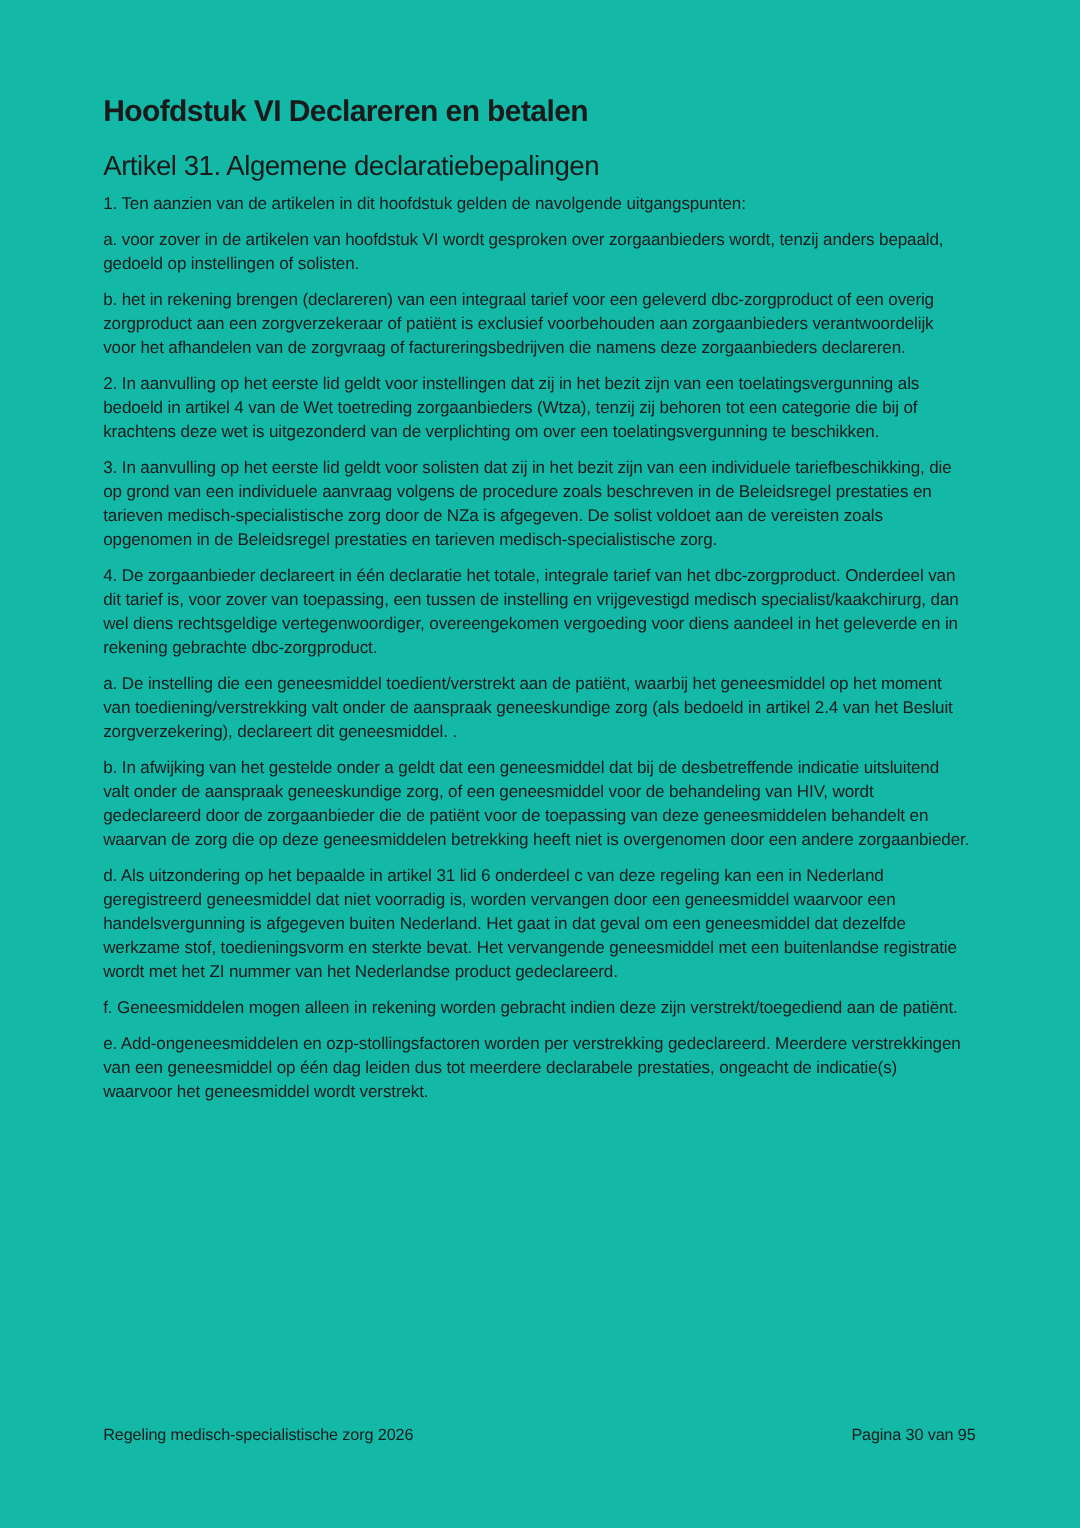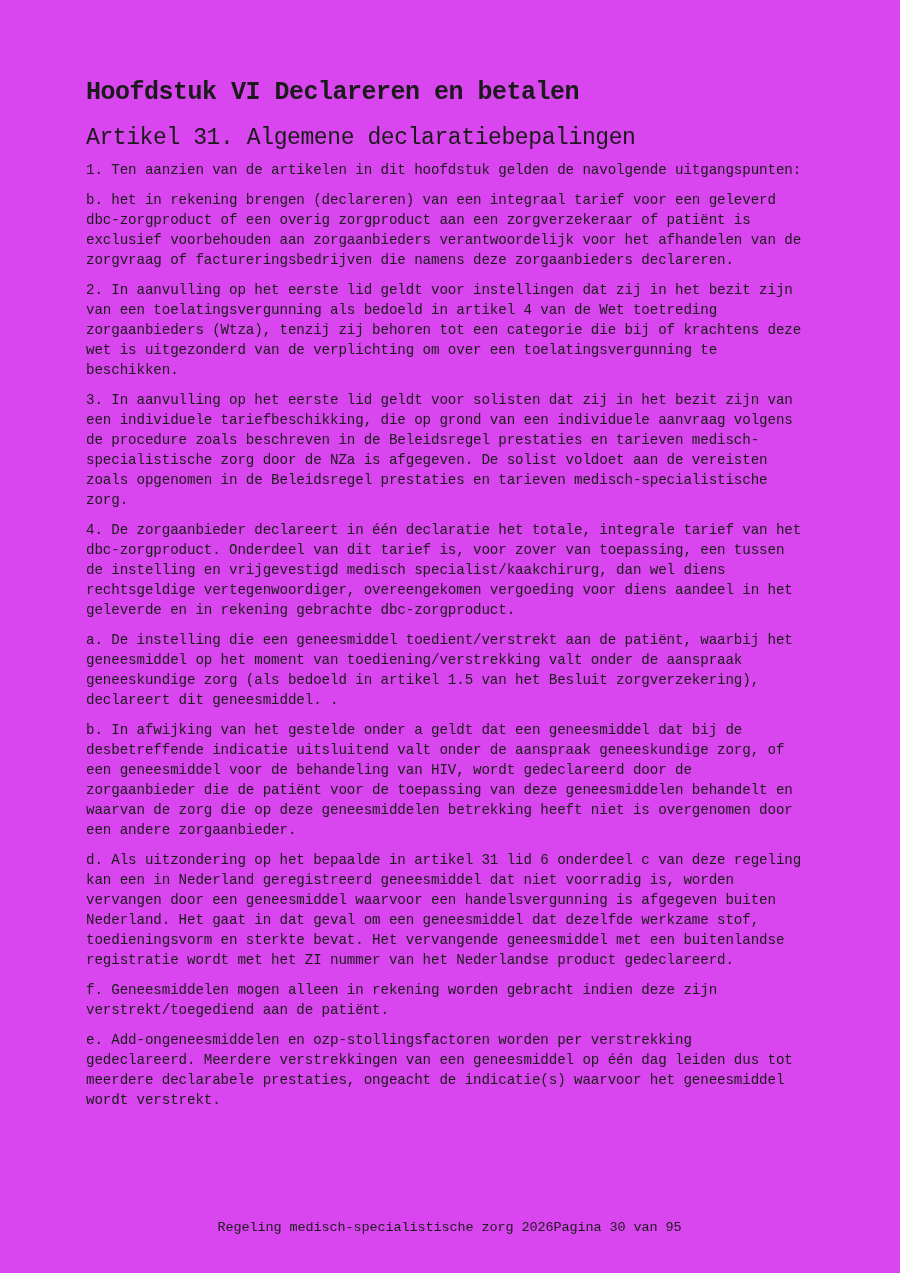--- a/index.html
+++ b/index.html
@@ -11,22 +11,21 @@
     width: 900px;
     height: 1273px;
     position: relative;
     font-family: "Liberation Sans", sans-serif;
     color: #1b1b1b;
     overflow: hidden;
   }
   .page {
     position: absolute;
     inset: 0;
-    background: #d946ef;
-    font-family: Liberation Mono, monospace;
+    background: #14b8a6;
   }
   .content {
     position: absolute;
     left: 86px;
     top: 78px;
     width: 734px;
   }
   h1.chapter-heading {
     font-size: 25px;
     font-weight: 700;
@@ -47,44 +46,45 @@
     font-size: 14.2px;
     font-weight: 400;
     letter-spacing: -0.1px;
     line-height: 20px;
     margin: 0 12px 10px 0;
     color: #1b1b1b;
   }
   .footer {
     position: absolute;
     left: 86px;
-    top: 1220px;
+    top: 1188px;
     width: 727px;
     display: flex;
-    justify-content: center;
+    justify-content: space-between;
     align-items: baseline;
     font-size: 13.5px;
     letter-spacing: -0.1px;
     color: #1b1b1b;
   }
 </style>
 </head>
 <body>
 
 <div class="page">
   <main class="content">
     <h1 class="chapter-heading">Hoofdstuk VI Declareren en betalen</h1>
     <h2 class="article-heading">Artikel 31. Algemene declaratiebepalingen</h2>
 
     <p class="body-par">1. Ten aanzien van de artikelen in dit hoofdstuk gelden de navolgende uitgangspunten:</p>
+    <p class="body-par">a. voor zover in de artikelen van hoofdstuk VI wordt gesproken over zorgaanbieders wordt, tenzij anders bepaald, gedoeld op instellingen of solisten.</p>
     <p class="body-par">b. het in rekening brengen (declareren) van een integraal tarief voor een geleverd dbc-zorgproduct of een overig zorgproduct aan een zorgverzekeraar of patiënt is exclusief voorbehouden aan zorgaanbieders verantwoordelijk voor het afhandelen van de zorgvraag of factureringsbedrijven die namens deze zorgaanbieders declareren.</p>
     <p class="body-par">2. In aanvulling op het eerste lid geldt voor instellingen dat zij in het bezit zijn van een toelatingsvergunning als bedoeld in artikel 4 van de Wet toetreding zorgaanbieders (Wtza), tenzij zij behoren tot een categorie die bij of krachtens deze wet is uitgezonderd van de verplichting om over een toelatingsvergunning te beschikken.</p>
     <p class="body-par">3. In aanvulling op het eerste lid geldt voor solisten dat zij in het bezit zijn van een individuele tariefbeschikking, die op grond van een individuele aanvraag volgens de procedure zoals beschreven in de Beleidsregel prestaties en tarieven medisch-specialistische zorg door de NZa is afgegeven. De solist voldoet aan de vereisten zoals opgenomen in de Beleidsregel prestaties en tarieven medisch-specialistische zorg.</p>
     <p class="body-par">4. De zorgaanbieder declareert in één declaratie het totale, integrale tarief van het dbc-zorgproduct. Onderdeel van dit tarief is, voor zover van toepassing, een tussen de instelling en vrijgevestigd medisch specialist/kaakchirurg, dan wel diens rechtsgeldige vertegenwoordiger, overeengekomen vergoeding voor diens aandeel in het geleverde en in rekening gebrachte dbc-zorgproduct.</p>
-    <p class="body-par">a. De instelling die een geneesmiddel toedient/verstrekt aan de patiënt, waarbij het geneesmiddel op het moment van toediening/verstrekking valt onder de aanspraak geneeskundige zorg (als bedoeld in artikel 1.5 van het Besluit zorgverzekering), declareert dit geneesmiddel. .</p>
+    <p class="body-par">a. De instelling die een geneesmiddel toedient/verstrekt aan de patiënt, waarbij het geneesmiddel op het moment van toediening/verstrekking valt onder de aanspraak geneeskundige zorg (als bedoeld in artikel 2.4 van het Besluit zorgverzekering), declareert dit geneesmiddel. .</p>
     <p class="body-par">b. In afwijking van het gestelde onder a geldt dat een geneesmiddel dat bij de desbetreffende indicatie uitsluitend valt onder de aanspraak geneeskundige zorg, of een geneesmiddel voor de behandeling van HIV, wordt gedeclareerd door de zorgaanbieder die de patiënt voor de toepassing van deze geneesmiddelen behandelt en waarvan de zorg die op deze geneesmiddelen betrekking heeft niet is overgenomen door een andere zorgaanbieder.</p>
     <p class="body-par">d. Als uitzondering op het bepaalde in artikel 31 lid 6 onderdeel c van deze regeling kan een in Nederland geregistreerd geneesmiddel dat niet voorradig is, worden vervangen door een geneesmiddel waarvoor een handelsvergunning is afgegeven buiten Nederland. Het gaat in dat geval om een geneesmiddel dat dezelfde werkzame stof, toedieningsvorm en sterkte bevat. Het vervangende geneesmiddel met een buitenlandse registratie wordt met het ZI nummer van het Nederlandse product gedeclareerd.</p>
     <p class="body-par">f. Geneesmiddelen mogen alleen in rekening worden gebracht indien deze zijn verstrekt/toegediend aan de patiënt.</p>
     <p class="body-par">e. Add-ongeneesmiddelen en ozp-stollingsfactoren worden per verstrekking gedeclareerd. Meerdere verstrekkingen van een geneesmiddel op één dag leiden dus tot meerdere declarabele prestaties, ongeacht de indicatie(s) waarvoor het geneesmiddel wordt verstrekt.</p>
   </main>
 
   <footer class="footer">
     <span>Regeling medisch-specialistische zorg 2026</span>
     <span>Pagina 30 van 95</span>
   </footer>

